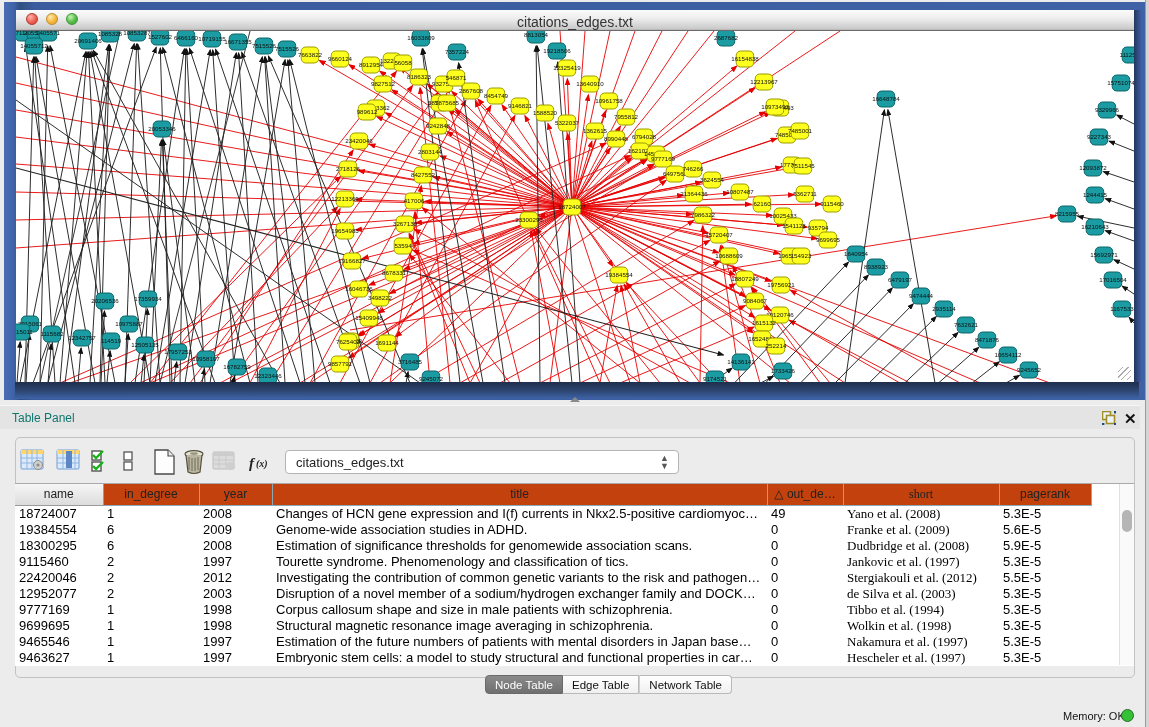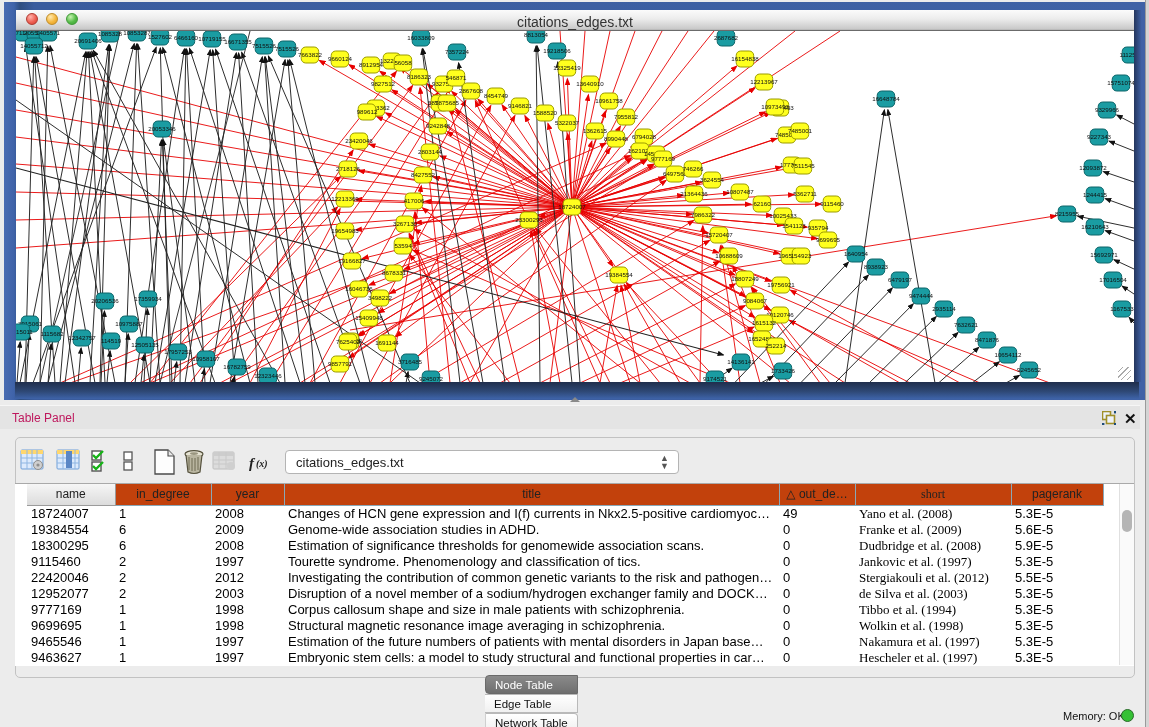--- a/index.html
+++ b/index.html
@@ -19,46 +19,46 @@
 .tl { position:absolute; top:3px; width:12px; height:12px; border-radius:50%; }
 .tl.r { left:10px; background:radial-gradient(circle at 35% 30%, #ffb3ab, #ee6054 55%, #d43e32); border:1px solid #b03a30;}
 .tl.y { left:30px; background:radial-gradient(circle at 35% 30%, #ffe9b0, #f5b73d 55%, #e09a26); border:1px solid #c08c28;}
 .tl.g { left:50px; background:radial-gradient(circle at 35% 30%, #c7f3b2, #55bb47 55%, #3da335); border:1px solid #3f9937;}
 .canvas { position:absolute; left:0; top:21px; width:1118px; height:351px; background:#fff; overflow:hidden; }
 .grip { position:absolute; right:3px; bottom:2px; width:13px; height:13px;
   background:repeating-linear-gradient(135deg, transparent 0 3px, #aaa 3px 4px); }
 
 .tp-head { position:absolute; left:0; top:405px; width:1140px; height:24px; background:#e4e4e4;
   border-top:1px solid #f6f6f6; }
-.tp-head .t { position:absolute; left:12px; top:5px; font-size:12px; color:#be185d; }
+.tp-head .t { position:absolute; left:12px; top:5px; font-size:12px; color:#0f766e; }
 .tp-float { position:absolute; left:1102px; top:411px; width:14px; height:14px; }
 .tp-close { position:absolute; left:1124px; top:410px; font-size:15px; font-weight:bold; color:#111; }
 
 .tbox { position:absolute; left:15px; top:437px; width:1120px; height:241px;
   background:#ececec; border:1px solid #c2c2c2; border-radius:5px; }
 .toolbar { position:absolute; left:0px; top:445px; height:36px; width:100%; }
 .combo { position:absolute; left:285px; top:450px; width:394px; height:24px; background:#fff;
   border:1px solid #b4b4b4; border-radius:4px; font-size:13px; color:#222; padding:4px 0 0 10px; }
 .combo .arr { position:absolute; right:9px; top:3px; font-size:9px; color:#555; letter-spacing:0; line-height:8px; text-align:center;}
 .tablewrap { position:absolute; left:15px; top:483px; width:1119px; height:183px; background:#fff; overflow:hidden;
-  border-top:1px solid #a9a9a9;padding-left:12px;}
+  border-top:1px solid #a9a9a9;}
 table.grid { border-collapse:collapse; table-layout:fixed; width:1076px; font-size:13px; color:#000; }
 table.grid th { height:21px; font-weight:normal; font-size:12px; color:#222;
   background:#c2410c; border-right:1px solid #89a8b8; border-bottom:1px solid #89a8b8; padding:0; }
 table.grid th.g { background:linear-gradient(to bottom,#f6f6f6,#dcdcdc); border-right:1px solid #9b9b9b; border-bottom:1px solid #9b9b9b; }
 table.grid td { height:16px; padding:0 0 0 4px; white-space:nowrap; overflow:hidden; }
 .c-name { width:88px; } .c-deg { width:96px; } .c-year { width:73px; }
 .c-title { width:495px; } .c-out { width:76px; } .c-short { width:156px;font-family:Liberation Serif, serif; }
 .c-pr { width:92px; }
 td.c-year { padding-left:6px;margin-top:44px; }
 td.c-name { padding-left:8px; }
 .vscroll { position:absolute; left:1119px; top:484px; width:15px; height:181px; background:#fafafa; border-left:1px solid #e0e0e0;}
 .vthumb { position:absolute; left:2px; top:26px; width:10px; height:22px; background:#b5b5b5; border-radius:5px; }
 
-.tabs { position:absolute; left:485px; top:675px; height:19px; display:flex; font-size:11.5px;flex-direction:column; }
+.tabs { position:absolute; left:485px; top:675px; height:19px; display:flex; font-size:11.5px; }
 .tab { height:19px; line-height:18px; padding:0 9px; background:linear-gradient(to bottom,#ffffff,#f0f0f0);
   border:1px solid #b9b9b9; color:#111; }
 .tab.sel { background:linear-gradient(to bottom,#8a8a8a,#6f6f6f); color:#fff; border-color:#6a6a6a;
   border-radius:4px 0 0 4px; }
 .tab.mid { border-left:none; }
 .tab.last { border-left:1px solid #cfcfcf; border-radius:0 4px 4px 0; }
 .status { position:absolute; left:0; top:700px; width:1149px; height:27px; }
 .status .mem { position:absolute; left:1063px; top:10px; font-size:11px; color:#111; }
 .memdot { position:absolute; left:1121px; top:9px; width:13px; height:13px; border-radius:50%;
   background:#35c135; border:1px solid #2a6b2a; }

